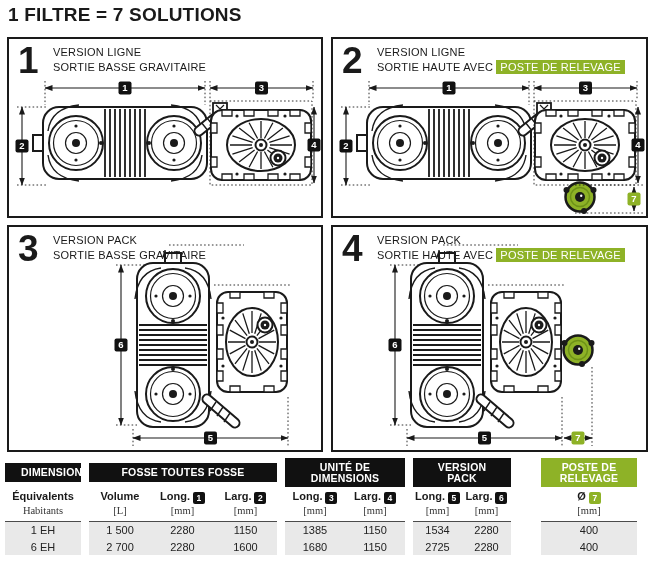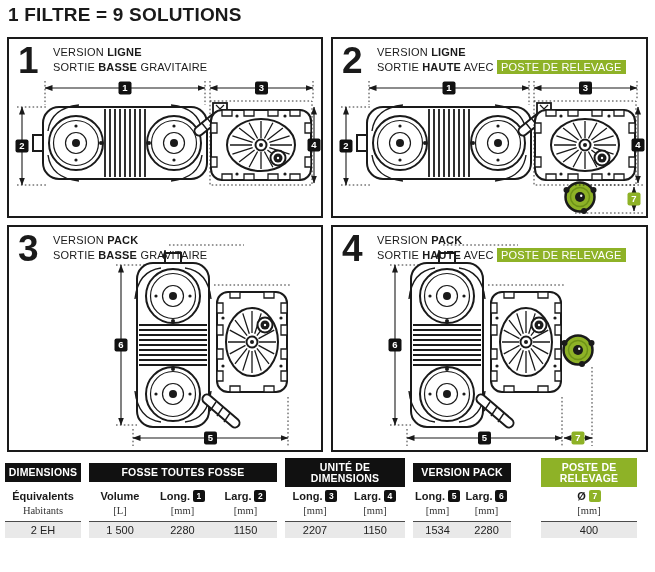--- a/index.html
+++ b/index.html
@@ -11,46 +11,46 @@
   .title { position:absolute; left:8px; top:4px; font-size:19px; font-weight:800; letter-spacing:.2px; }
 
   .panel { position:absolute; border:2px solid #1a1a1a; background:#fff; }
   #p1 { left:7px;   top:37px;  width:316px; height:181px; }
   #p2 { left:331px; top:37px;  width:317px; height:181px; }
   #p3 { left:7px;   top:225px; width:316px; height:227px; }
   #p4 { left:331px; top:225px; width:317px; height:227px; }
 
   .pnum { position:absolute; left:9px; top:3px; font-size:37px; font-weight:800; line-height:1; }
   .ptxt { position:absolute; left:44px; top:6px; font-size:11px; line-height:1.4; letter-spacing:.2px; white-space:nowrap; }
-  .ptxt b { font-weight:700; }
+  .ptxt b { font-weight:400; }
   .hl { background:#8eb227; color:#fff; padding:1px 4px; }
   .hl:empty { display:none; }
 
   .draw { position:absolute; left:0; top:0; }
 
   
   .dl { stroke:#1a1a1a; stroke-width:1.1; }
   .dt { stroke:#1a1a1a; stroke-width:.9; stroke-dasharray:1.6 2.3; fill:none; }
   .pb { stroke:#1a1a1a; stroke-width:11; stroke-linecap:round; }
   .pw { stroke:#fff; stroke-width:7; stroke-linecap:round; }
   .pt { stroke:#1a1a1a; stroke-width:1.4; }
   .bdgr { fill:#111; }
   .bdgr.g { fill:#8eb227; }
   .bdgt { fill:#fff; font-size:9.5px; font-weight:700; text-anchor:middle; font-family:"Liberation Sans",sans-serif; }
 
   
   .twrap { position:absolute; left:5px; top:458px; width:646px; }
   table { border-collapse:collapse; table-layout:fixed; width:632px; }
   col.sp { width:8px; } col.sp4 { width:30px; }
   td, th { padding:0; text-align:center; vertical-align:middle; }
-  .bar { background:#111; color:#fff; font-size:10.5px; font-weight:700; letter-spacing:.2px; padding:4px 0; line-height:1; }
+  .bar { background:#111; color:#fff; font-size:10.5px; font-weight:700; letter-spacing:.2px; padding:4px 16px; line-height:1; }
   .bar.green { background:#8eb227; }
   th.sub { border-bottom:1.5px solid #4b4b4b; padding:3px 0 4px; }
   th.sp, td.sp { border:none; background:#fff; }
-  .sh1 { display:flex; align-items:flex-start; justify-content:center; gap:3px; font-size:11px; font-weight:600; line-height:1.25; }
+  .sh1 { display:flex; align-items:flex-end; justify-content:center; gap:3px; font-size:11px; font-weight:600; line-height:1.25; }
   .sh2 { font-size:10.5px; font-weight:400; color:#333; line-height:1.25;font-family:Liberation Serif, serif; }
   .bdg { display:inline-block; width:12px; height:12px; background:#111; color:#fff;
          font-size:8.5px; font-weight:700; line-height:12px; border-radius:2px; text-align:center; }
   .bdg.green { background:#8eb227; }
   .bdg:empty { display:none; }
   tbody td { font-size:11px; height:17px; color:#222; }
   tbody tr.odd td:not(.sp) { background:#e9e9e9; }
 </style>
 </head>
 <body>
@@ -170,21 +170,21 @@
       <line class="dt" x1="229" y1="170" x2="229" y2="219"></line>
       <line class="dl" x1="74" y1="211" x2="229" y2="211" marker-start="url(#ah)" marker-end="url(#ah)"></line>
       <g>
         <rect class="bdgr" x="145" y="204.5" width="13" height="13" rx="2"></rect>
         <text class="bdgt" x="151.5" y="214.2">5</text>
       </g>
     </g>
   </defs>
 </svg>
 
-<div class="title">1 FILTRE = 9 SOLUTIONS</div>
+<div class="title">1 FILTRE = 7 SOLUTIONS</div>
 
 <div class="panel" id="p1">
   <svg class="draw" width="312" height="177" viewBox="0 0 312 177">
     <use href="#scene-ligne"></use>
   </svg>
   <div class="pnum">1</div>
   <div class="ptxt">
     <div><span>VERSION </span><b>LIGNE</b></div>
     <div><span>SORTIE </span><b>BASSE</b><span> GRAVITAIRE</span></div>
   </div>
@@ -340,29 +340,44 @@
           <div class="sh1">
               <span>Ø</span>
               <span class="bdg green">7</span>
             </div>
           <div class="sh2">[mm]</div>
         </th>
       </tr>
     </thead>
     <tbody>
         <tr class="odd">
-          <td>2 EH</td>
+          <td>1 EH</td>
           <td class="sp"></td>
           <td>1 500</td>
           <td>2280</td>
           <td>1150</td>
           <td class="sp"></td>
-          <td>2207</td>
+          <td>1385</td>
           <td>1150</td>
           <td class="sp"></td>
           <td>1534</td>
+          <td>2280</td>
+          <td class="sp"></td>
+          <td>400</td>
+        </tr>
+        <tr class="odd">
+          <td>6 EH</td>
+          <td class="sp"></td>
+          <td>2 700</td>
+          <td>2280</td>
+          <td>1600</td>
+          <td class="sp"></td>
+          <td>1680</td>
+          <td>1150</td>
+          <td class="sp"></td>
+          <td>2725</td>
           <td>2280</td>
           <td class="sp"></td>
           <td>400</td>
         </tr>
       </tbody>
   </table>
 </div>
 
 </body></html>

